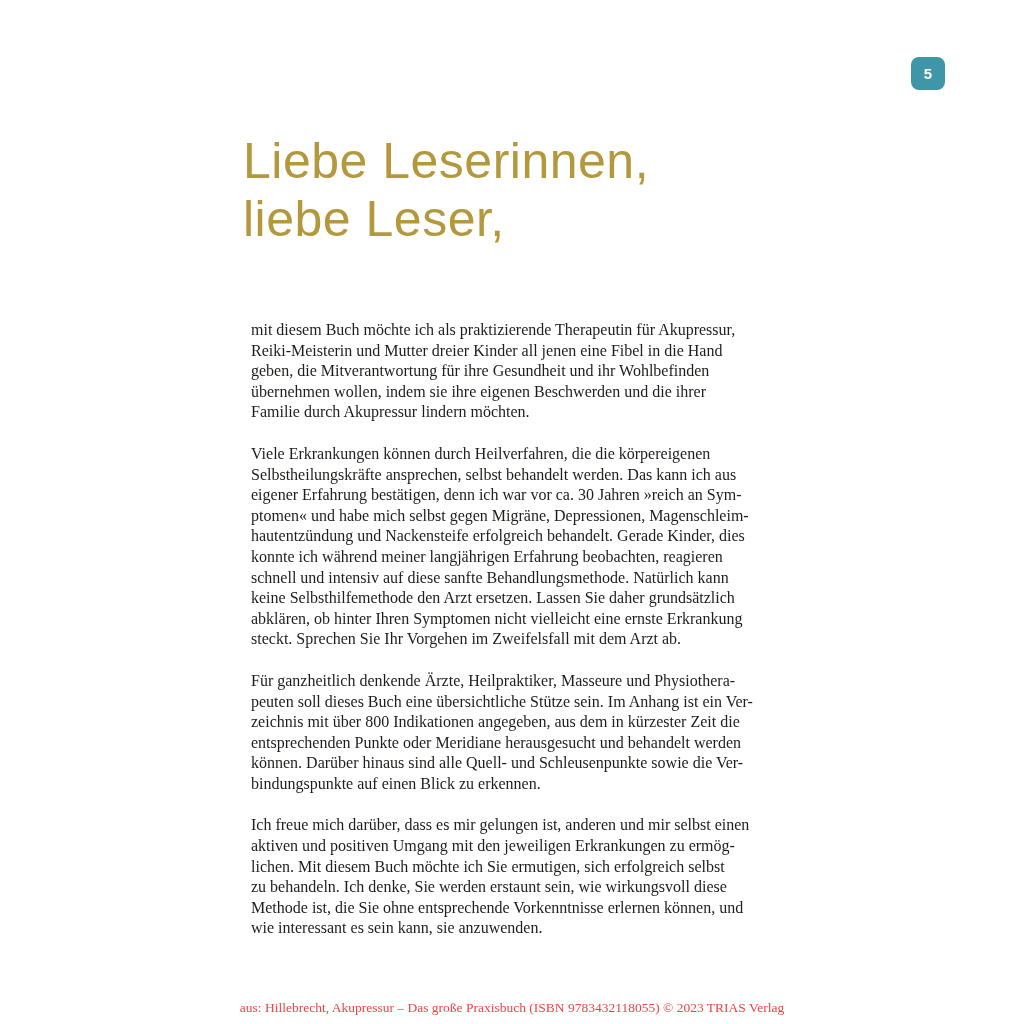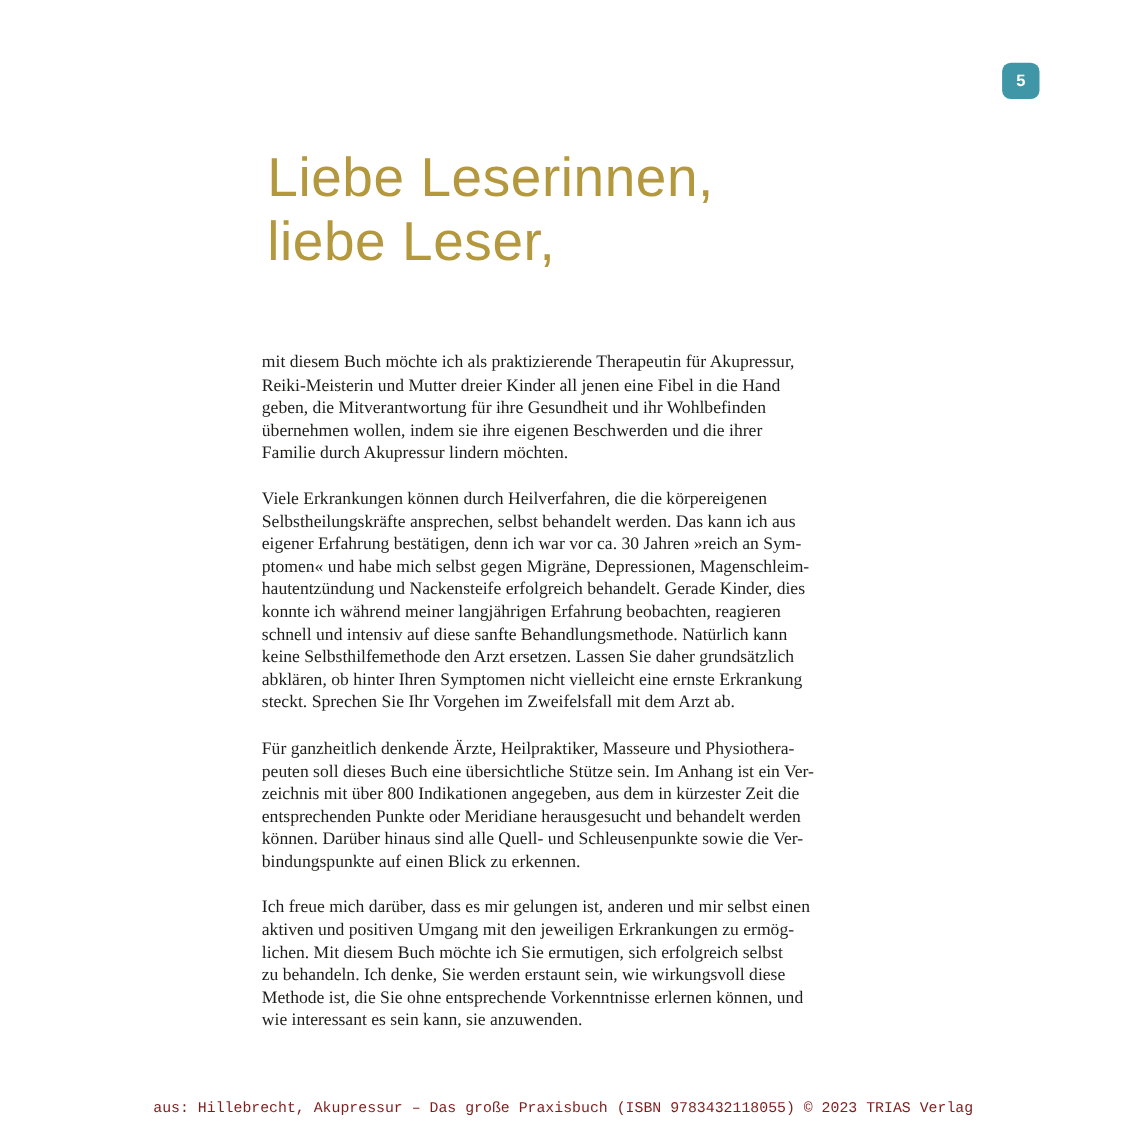--- a/index.html
+++ b/index.html
@@ -38,39 +38,38 @@
     font-family: "Liberation Sans", sans-serif;
     font-weight: 400;
     font-size: 50px;
     line-height: 58px;
     color: #b4983d;
     white-space: pre-line;
     letter-spacing: 0.5px;
   }
   .body-text {
     position: absolute;
-    left: 238px;
+    left: 251px;
     top: 320px;
     width: 585px;
   }
   .body-text p {
     margin: 0 0 21px 0;
     font-size: 16px;
     line-height: 20.6px;
     white-space: pre-line;
   }
   .footer {
     position: absolute;
     left: 0;
     right: 0;
     bottom: 8px;
     text-align: center;
     font-size: 13.5px;
-    color: #7f1d1d;
-    font-family: Liberation Mono, monospace;
+    color: #ef4444;
   }
 </style>
 </head>
 <body>
 
 <div class="page-badge">
   <span>5</span>
 </div>
 
 <h1 class="heading">Liebe Leserinnen,

